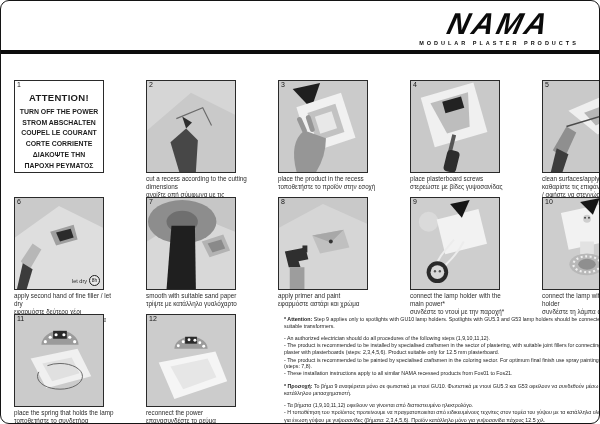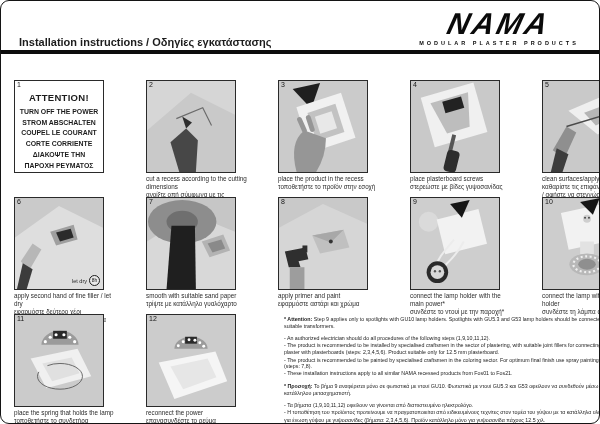--- a/index.html
+++ b/index.html
@@ -42,21 +42,20 @@
   .thanks-gr-big { font-size:11px; font-weight:bold; }
   .copy-line { display:flex; justify-content:space-between; align-items:baseline; margin-top:3px; }
   .copyright { font-size:5px; color:#8f8f8f; }
   .website { font-size:10.5px; font-weight:bold; letter-spacing:1.5px; }
 </style>
 </head>
 <body>
 
 <div class="page">
 
-  <div class="title">Installation instructions / Οδηγίες εγκατάστασης</div>
   <div class="logo">
     <div class="logo-text">NAMA</div>
     <div class="logo-sub">MODULAR PLASTER PRODUCTS</div>
   </div>
   <div class="rule"></div>
 
   <div class="grid">
 
     <div class="cell">
       <div class="photo attention-box">

